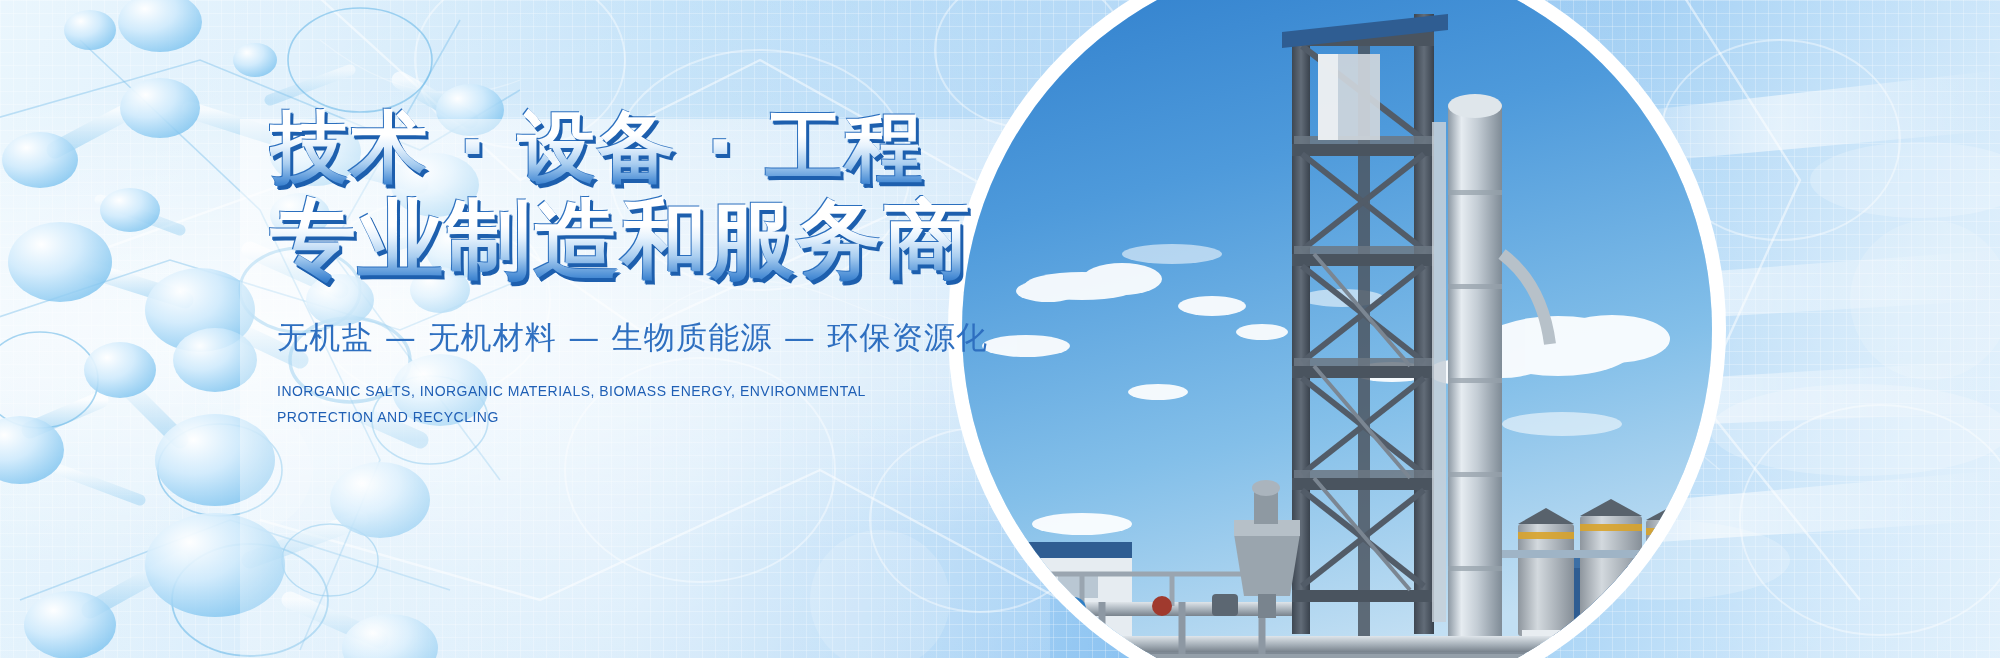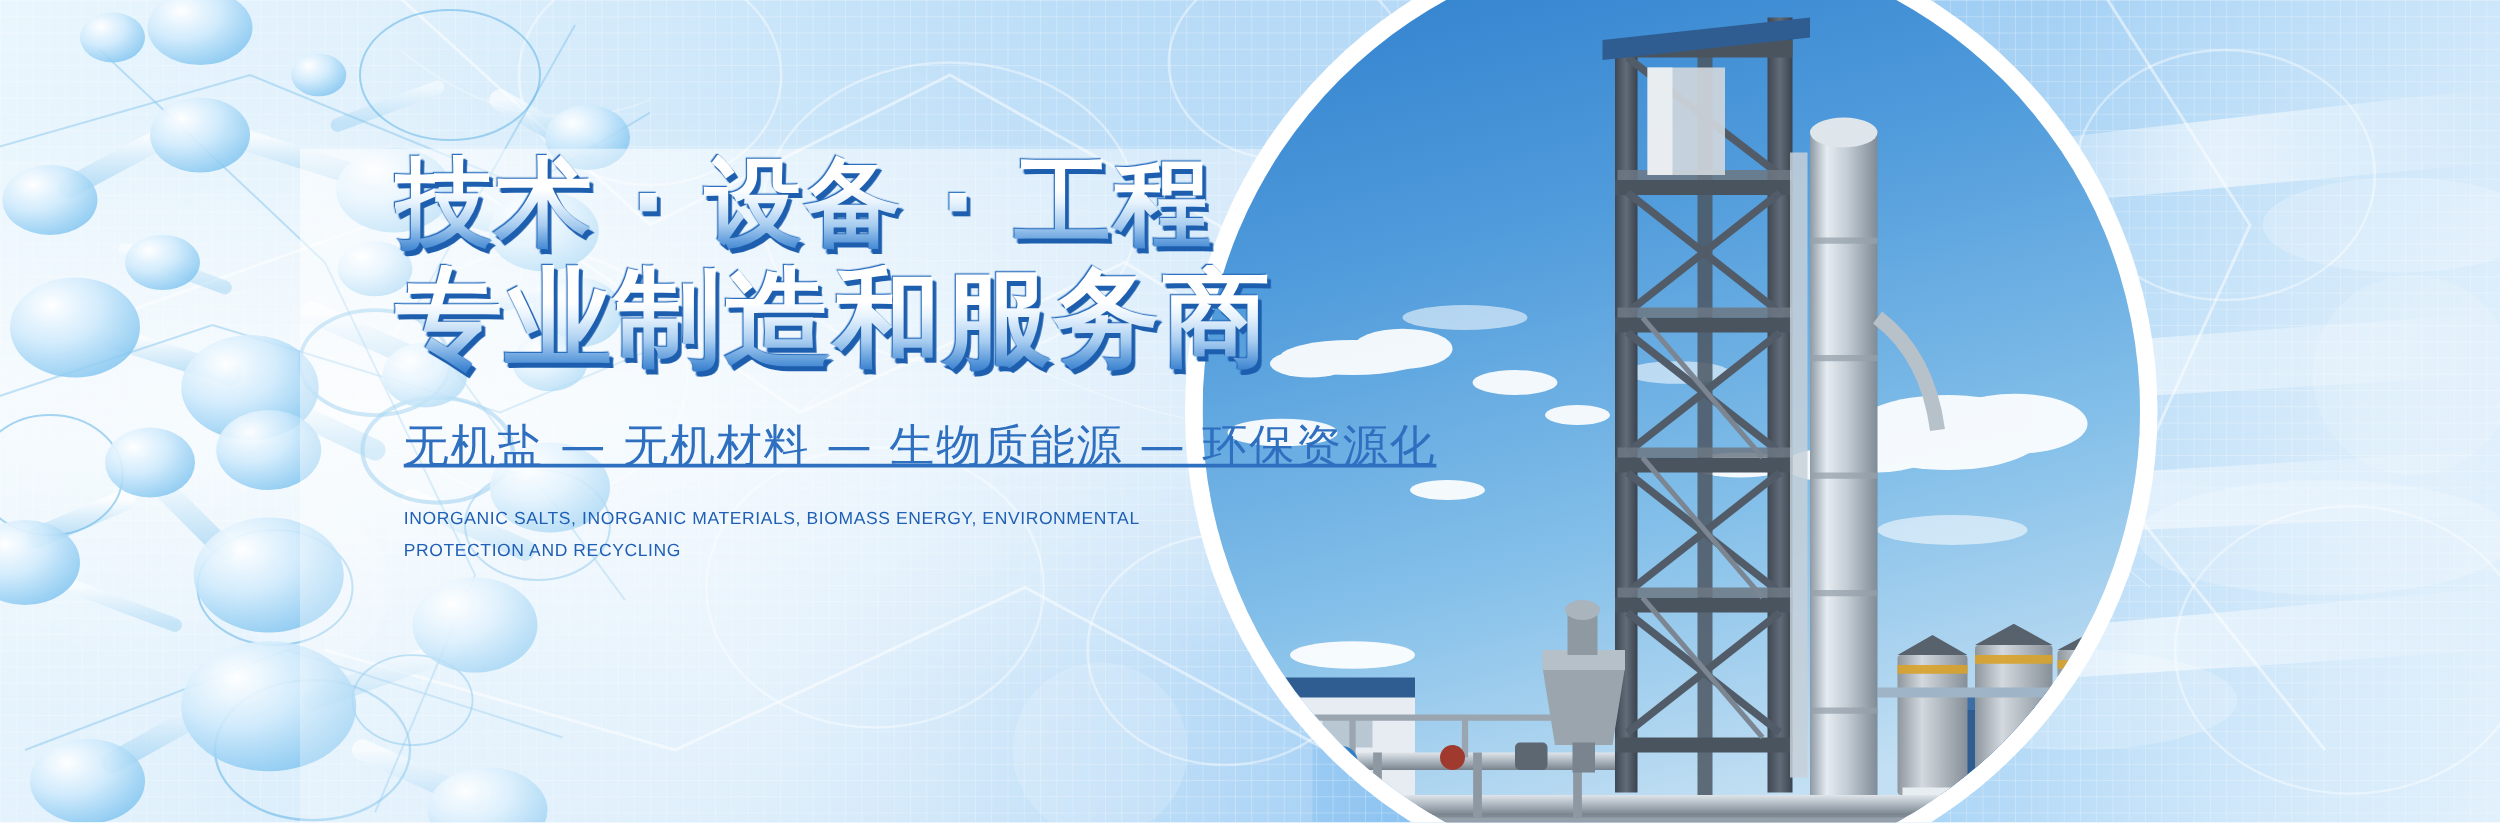--- a/index.html
+++ b/index.html
@@ -37,21 +37,21 @@
 
   
   .panel{
     position:absolute;
     left:240px;top:119px;width:810px;height:539px;
     background:linear-gradient(160deg,rgba(255,255,255,.58),rgba(255,255,255,.30) 55%,rgba(255,255,255,.16));
     pointer-events:none;
   }
 
   
-  .copy{position:absolute;left:270px;top:124px;width:760px;margin-left:46px;}
+  .copy{position:absolute;left:270px;top:108px;width:760px;}
   .headline{
     font-family:"DejaVu Sans","Liberation Sans",sans-serif;
     font-weight:bold;
     letter-spacing:.02em;
     line-height:1.02;
     margin:0;
     white-space:nowrap;
   }
   .headline .g{
     background:linear-gradient(to bottom,#ffffff 0%,#ffffff 34%,#e6f2fd 48%,#a8cdf0 70%,#4d8fd6 92%,#2f78c8 100%);
@@ -59,26 +59,25 @@
     color:transparent;-webkit-text-fill-color:transparent;
     display:inline-block;
     filter:drop-shadow(3px 4px 0 #1d5fae) drop-shadow(-1px -1px 0 #2b6fbe);
   }
   .line1{font-size:78px;margin-bottom:8px;}
   .line2{font-size:86px;}
 
   
   .sub-cn{
     margin:34px 0 0 7px;
-    font-size:36px;
+    font-size:31px;
     color:#2e6fc0;
     letter-spacing:.04em;
     white-space:nowrap;
     font-family:"DejaVu Sans","Liberation Sans",sans-serif;
-    text-decoration:underline;
   }
   .sub-en{
     margin:20px 0 0 7px;
     font-size:14px;
     line-height:1.85;
     color:#1f5fb5;
     letter-spacing:.035em;
     max-width:660px;
     font-family:"Liberation Sans",sans-serif;
   }

